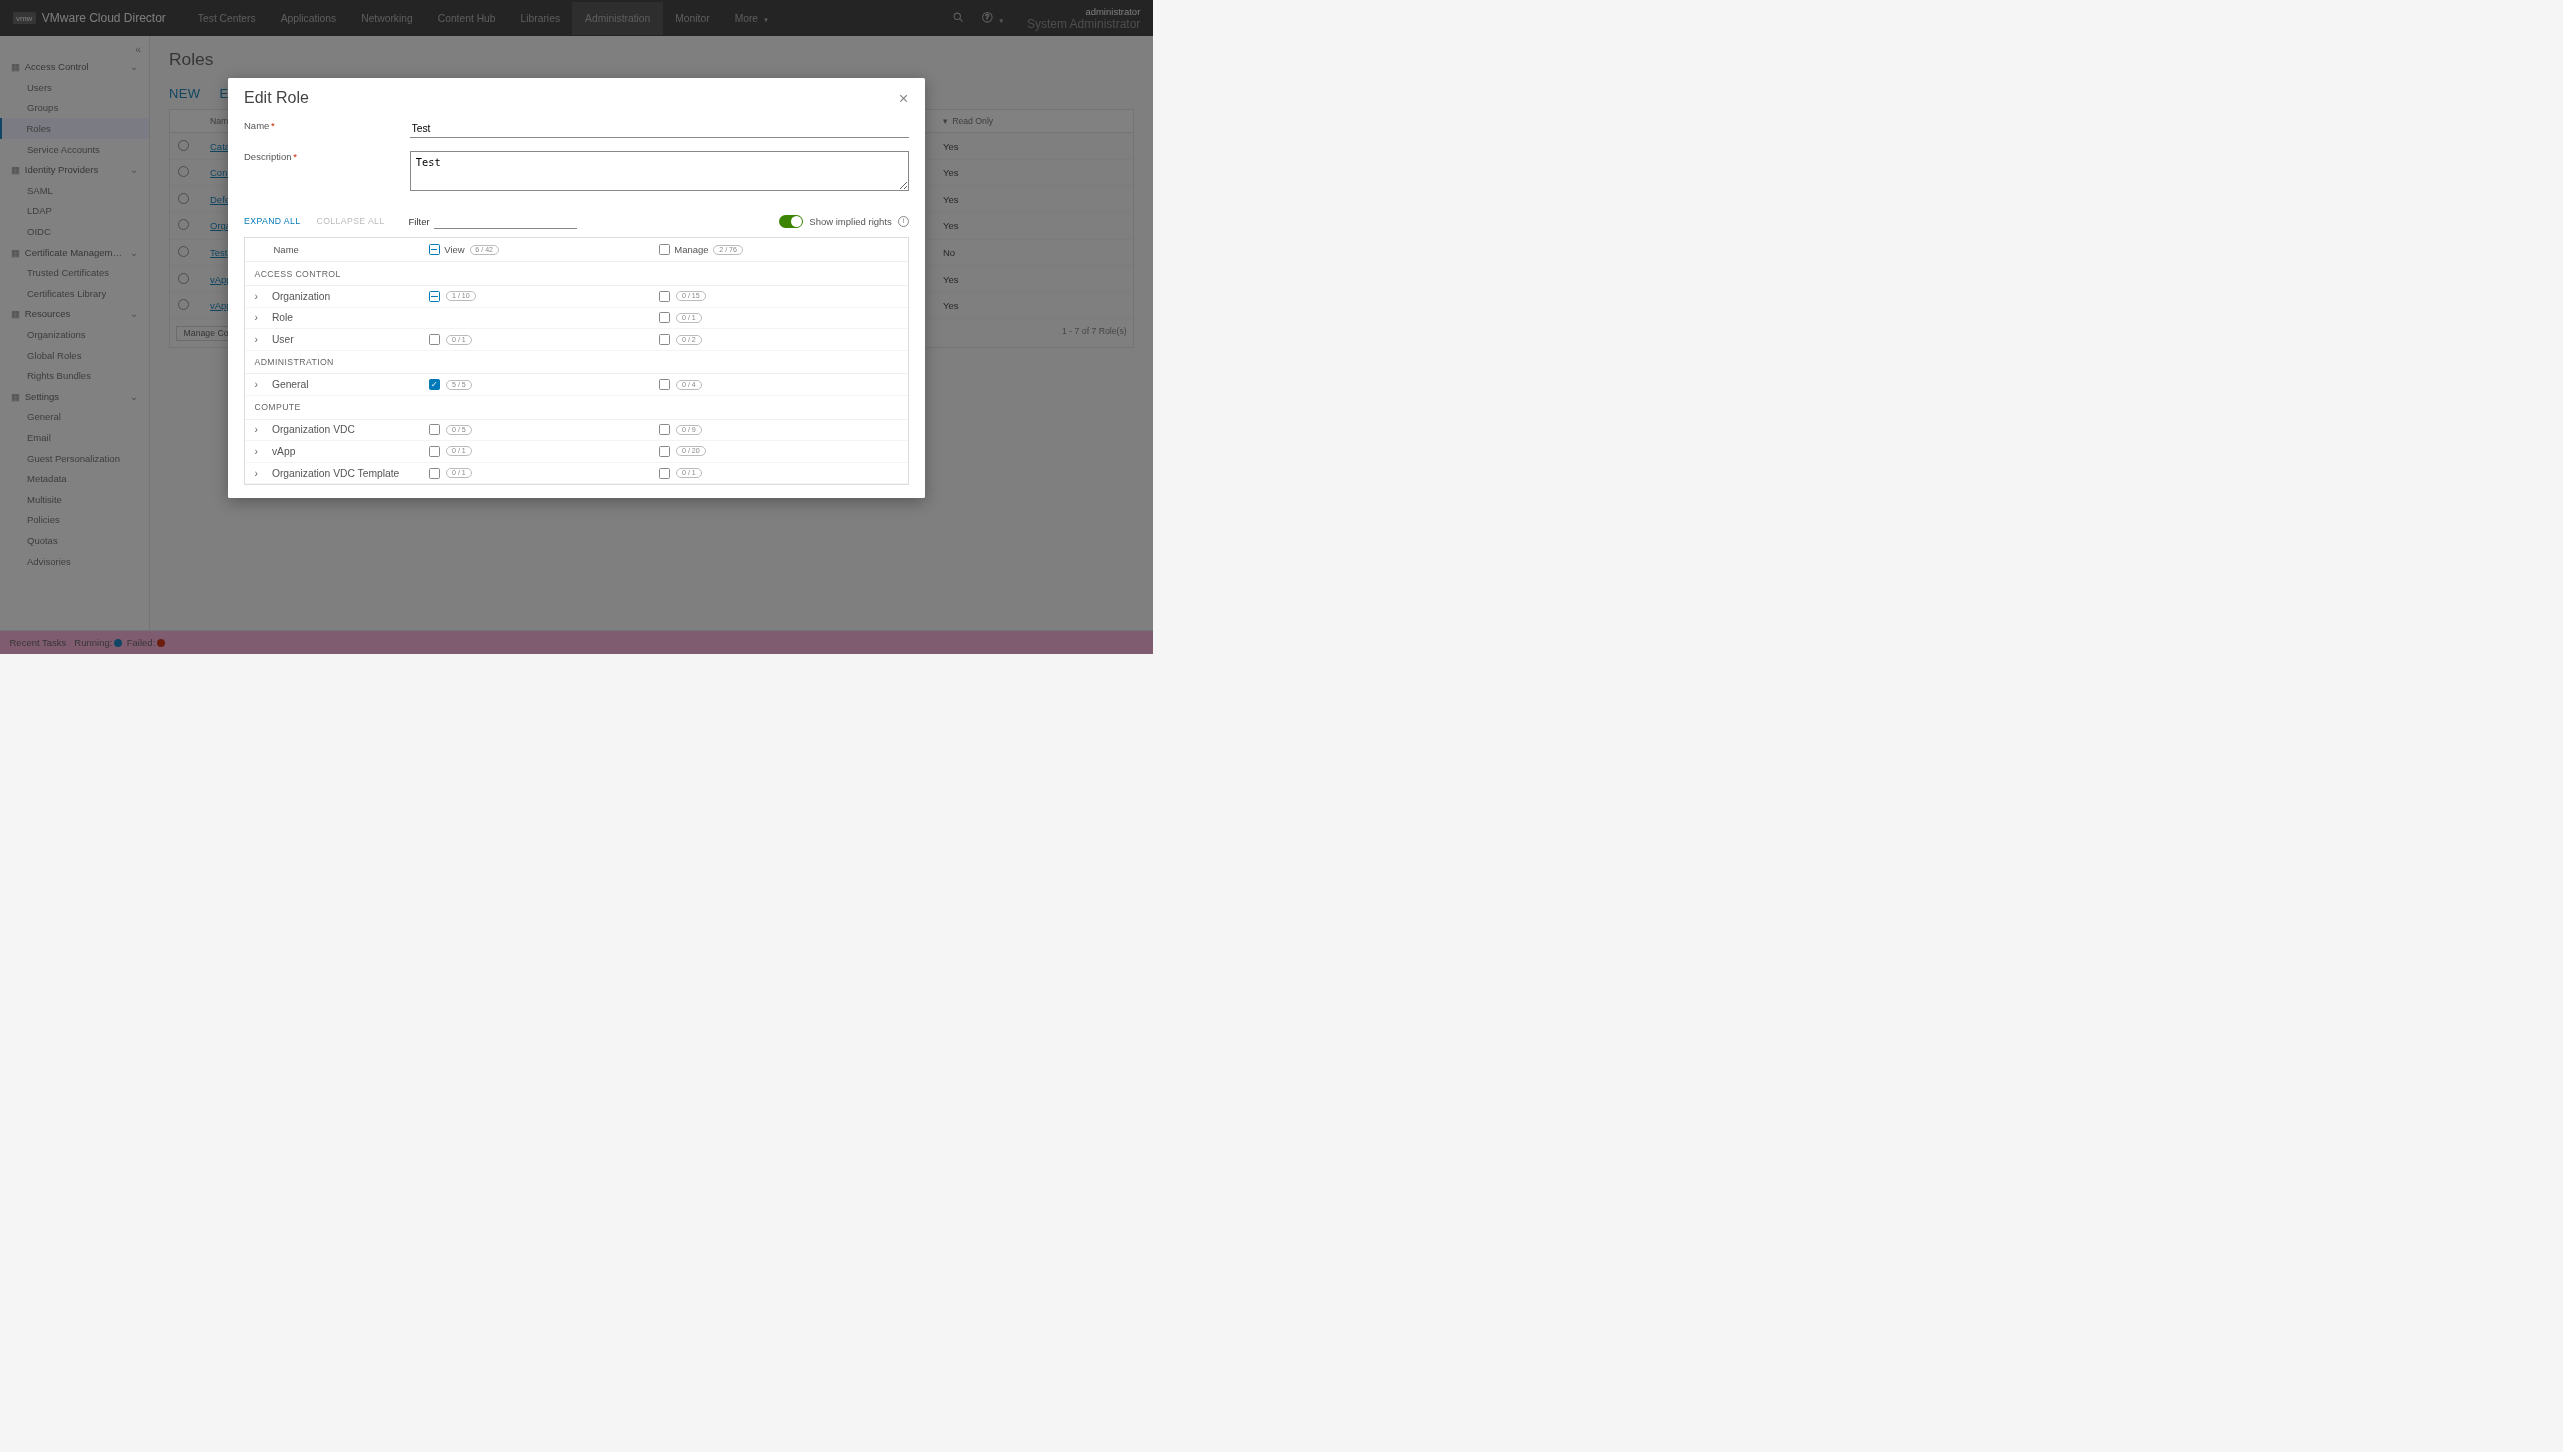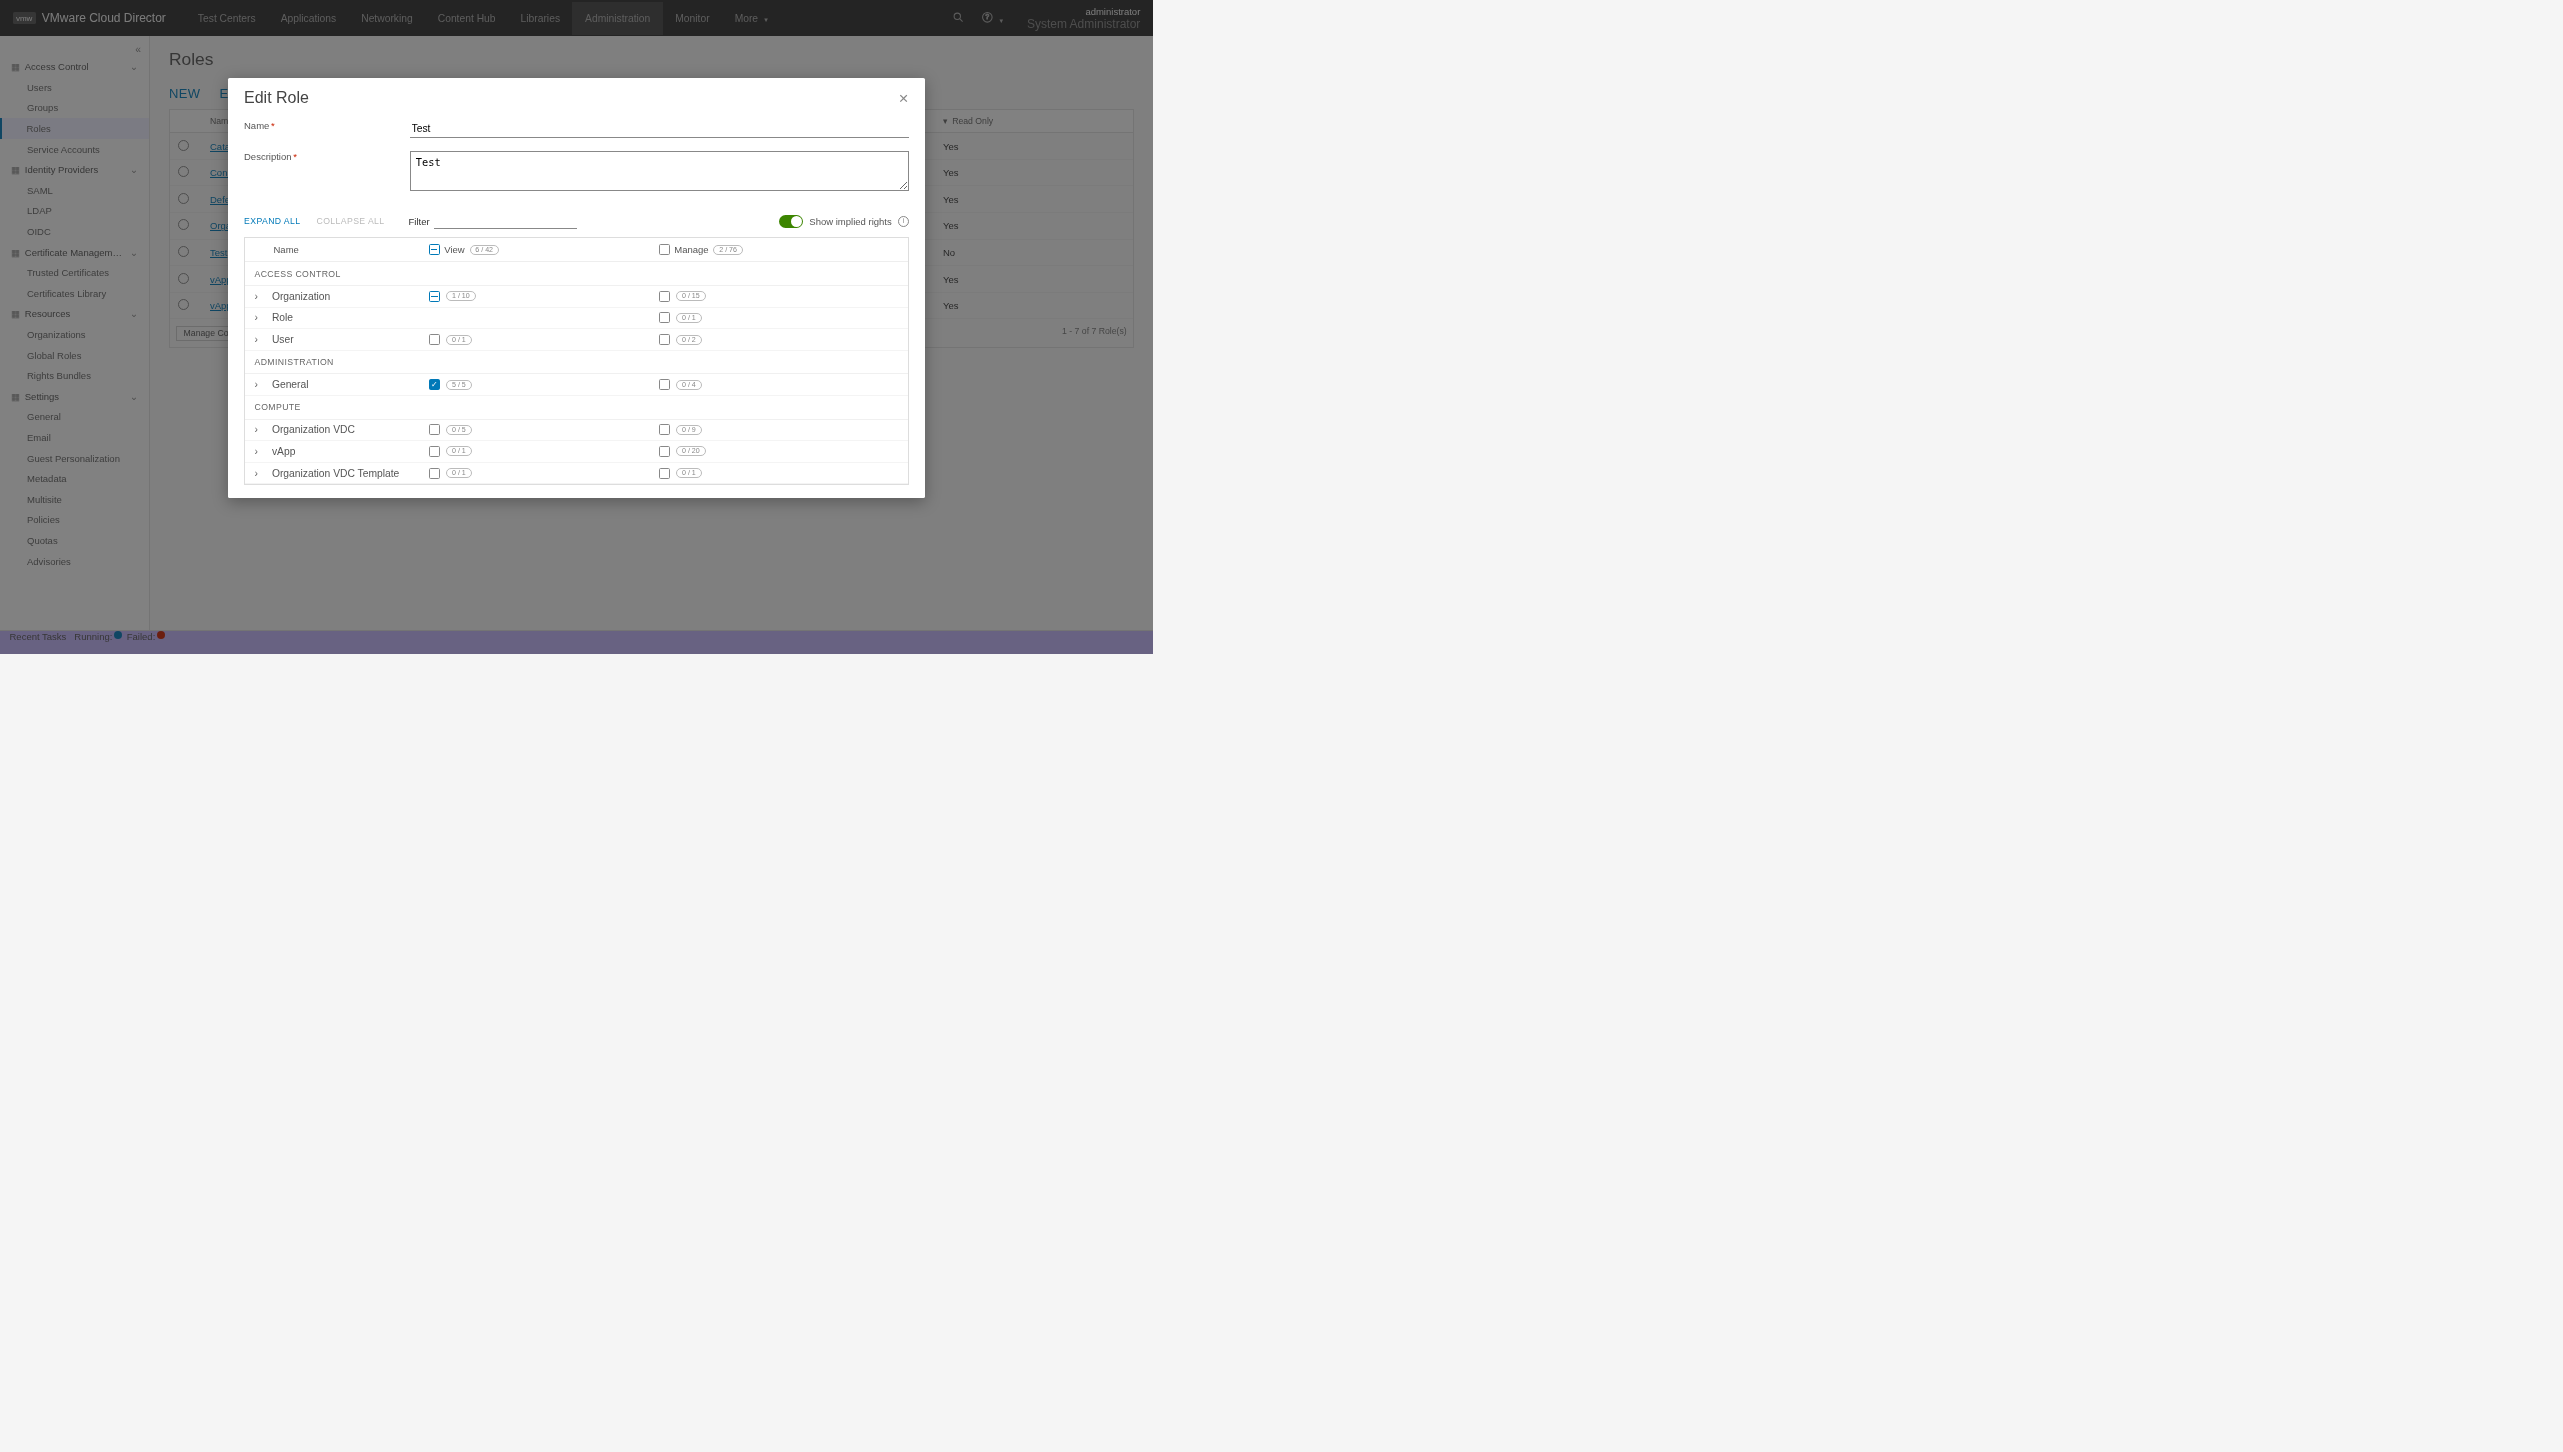--- a/index.html
+++ b/index.html
@@ -74,22 +74,22 @@
   .grid-row .cell { padding:6.3px 8px;}
   .cell.radio { width:32px;}
   .cell.name { flex:1;}
   .cell.ro { width:198px;}
   .role-link { color:#0079b8; text-decoration:underline; cursor:pointer;}
   .grid-footer { display:flex; justify-content:space-between; padding:6.3px; font-size:8.7px; color:#777;}
   .col-btn { border:0.8px solid #ccc; padding:1.6px 6.3px; font-size:8.7px; color:#555; cursor:pointer;}
   
   .footer {
     position:absolute; bottom:0; left:0; right:0;
-    height:24px; background:#c4b5fd; border-top:0.8px solid #ddd;
-    display:flex; padding:0 9.5px; font-size:9.5px; color:#555;
+    height:24px; background:#f9a8d4; border-top:0.8px solid #ddd;
+    display:flex; align-items:center; padding:0 9.5px; font-size:9.5px; color:#555;
   }
   .footer .lbl { margin-right:8px;}
   .status-dot { width:8px;height:8px;border-radius:50%; display:inline-block; margin:0 4.8px 0 1.6px;}
   .dot-blue{background:#0079b8;} .dot-red{background:#c92100;}
   
   .overlay {
     position:absolute; inset:0; background:rgba(30,30,30,0.55);
     display:flex; align-items:flex-start; justify-content:center;
     padding-top:78px;
     z-index:100;

